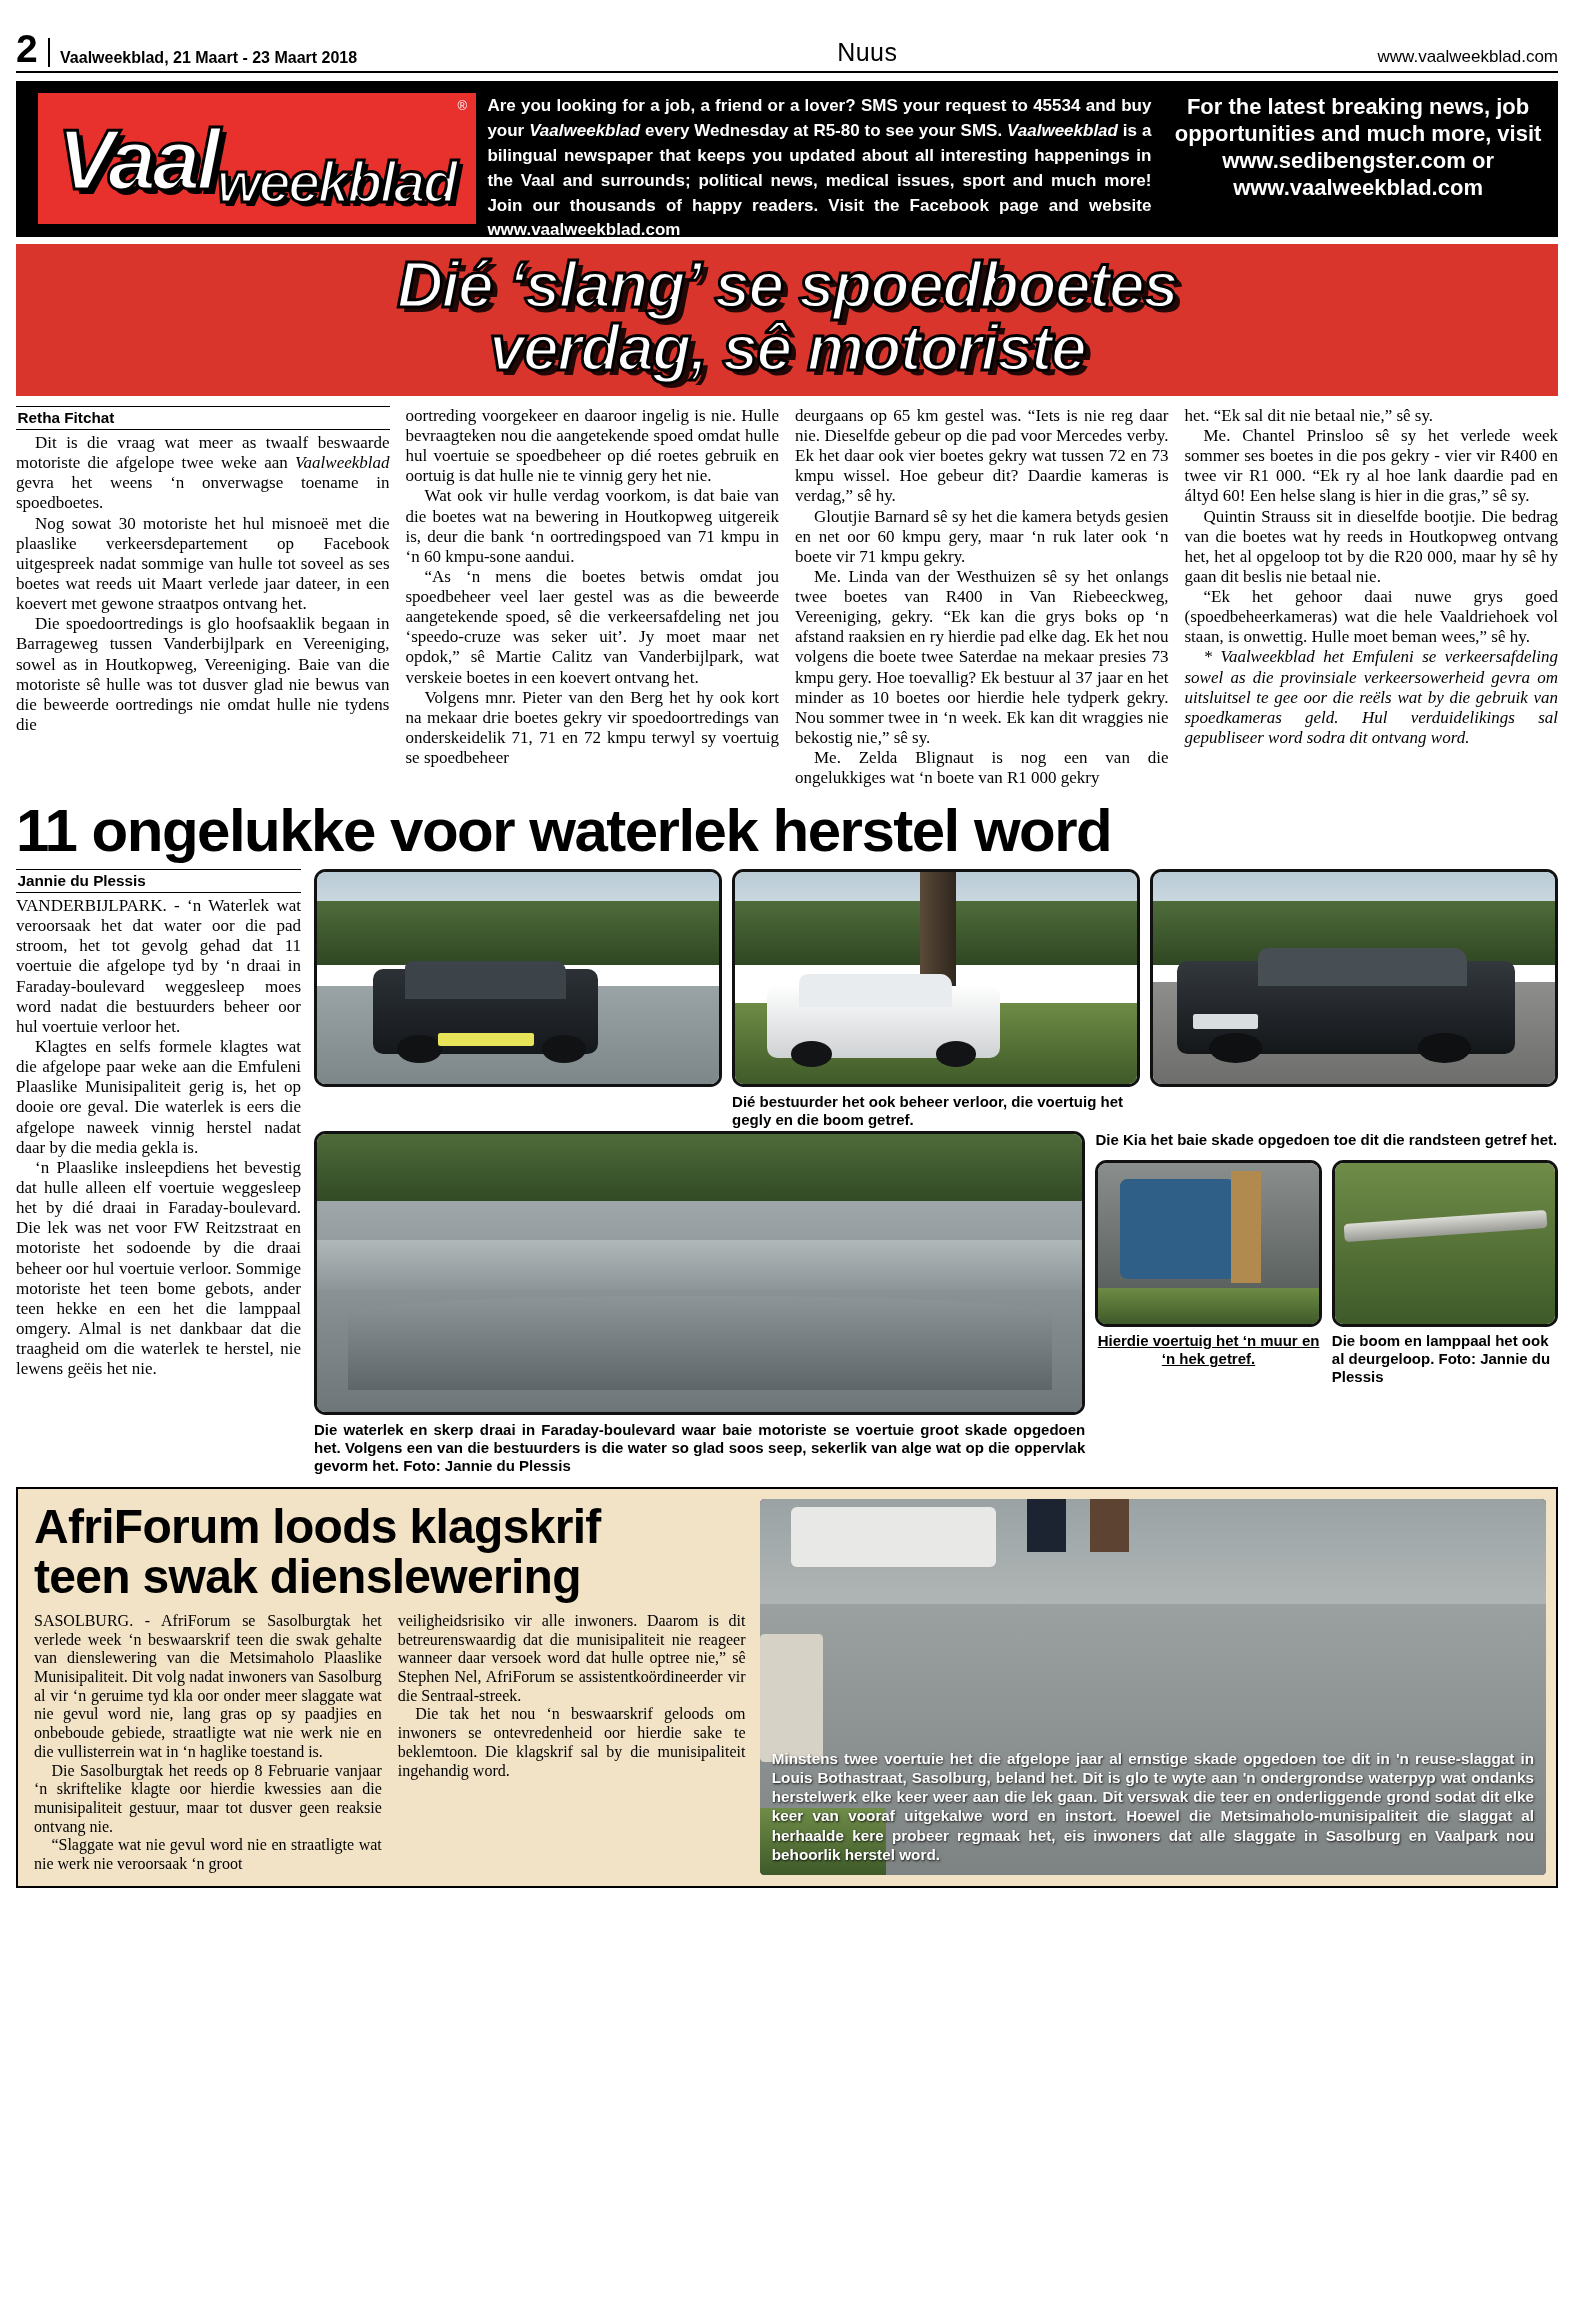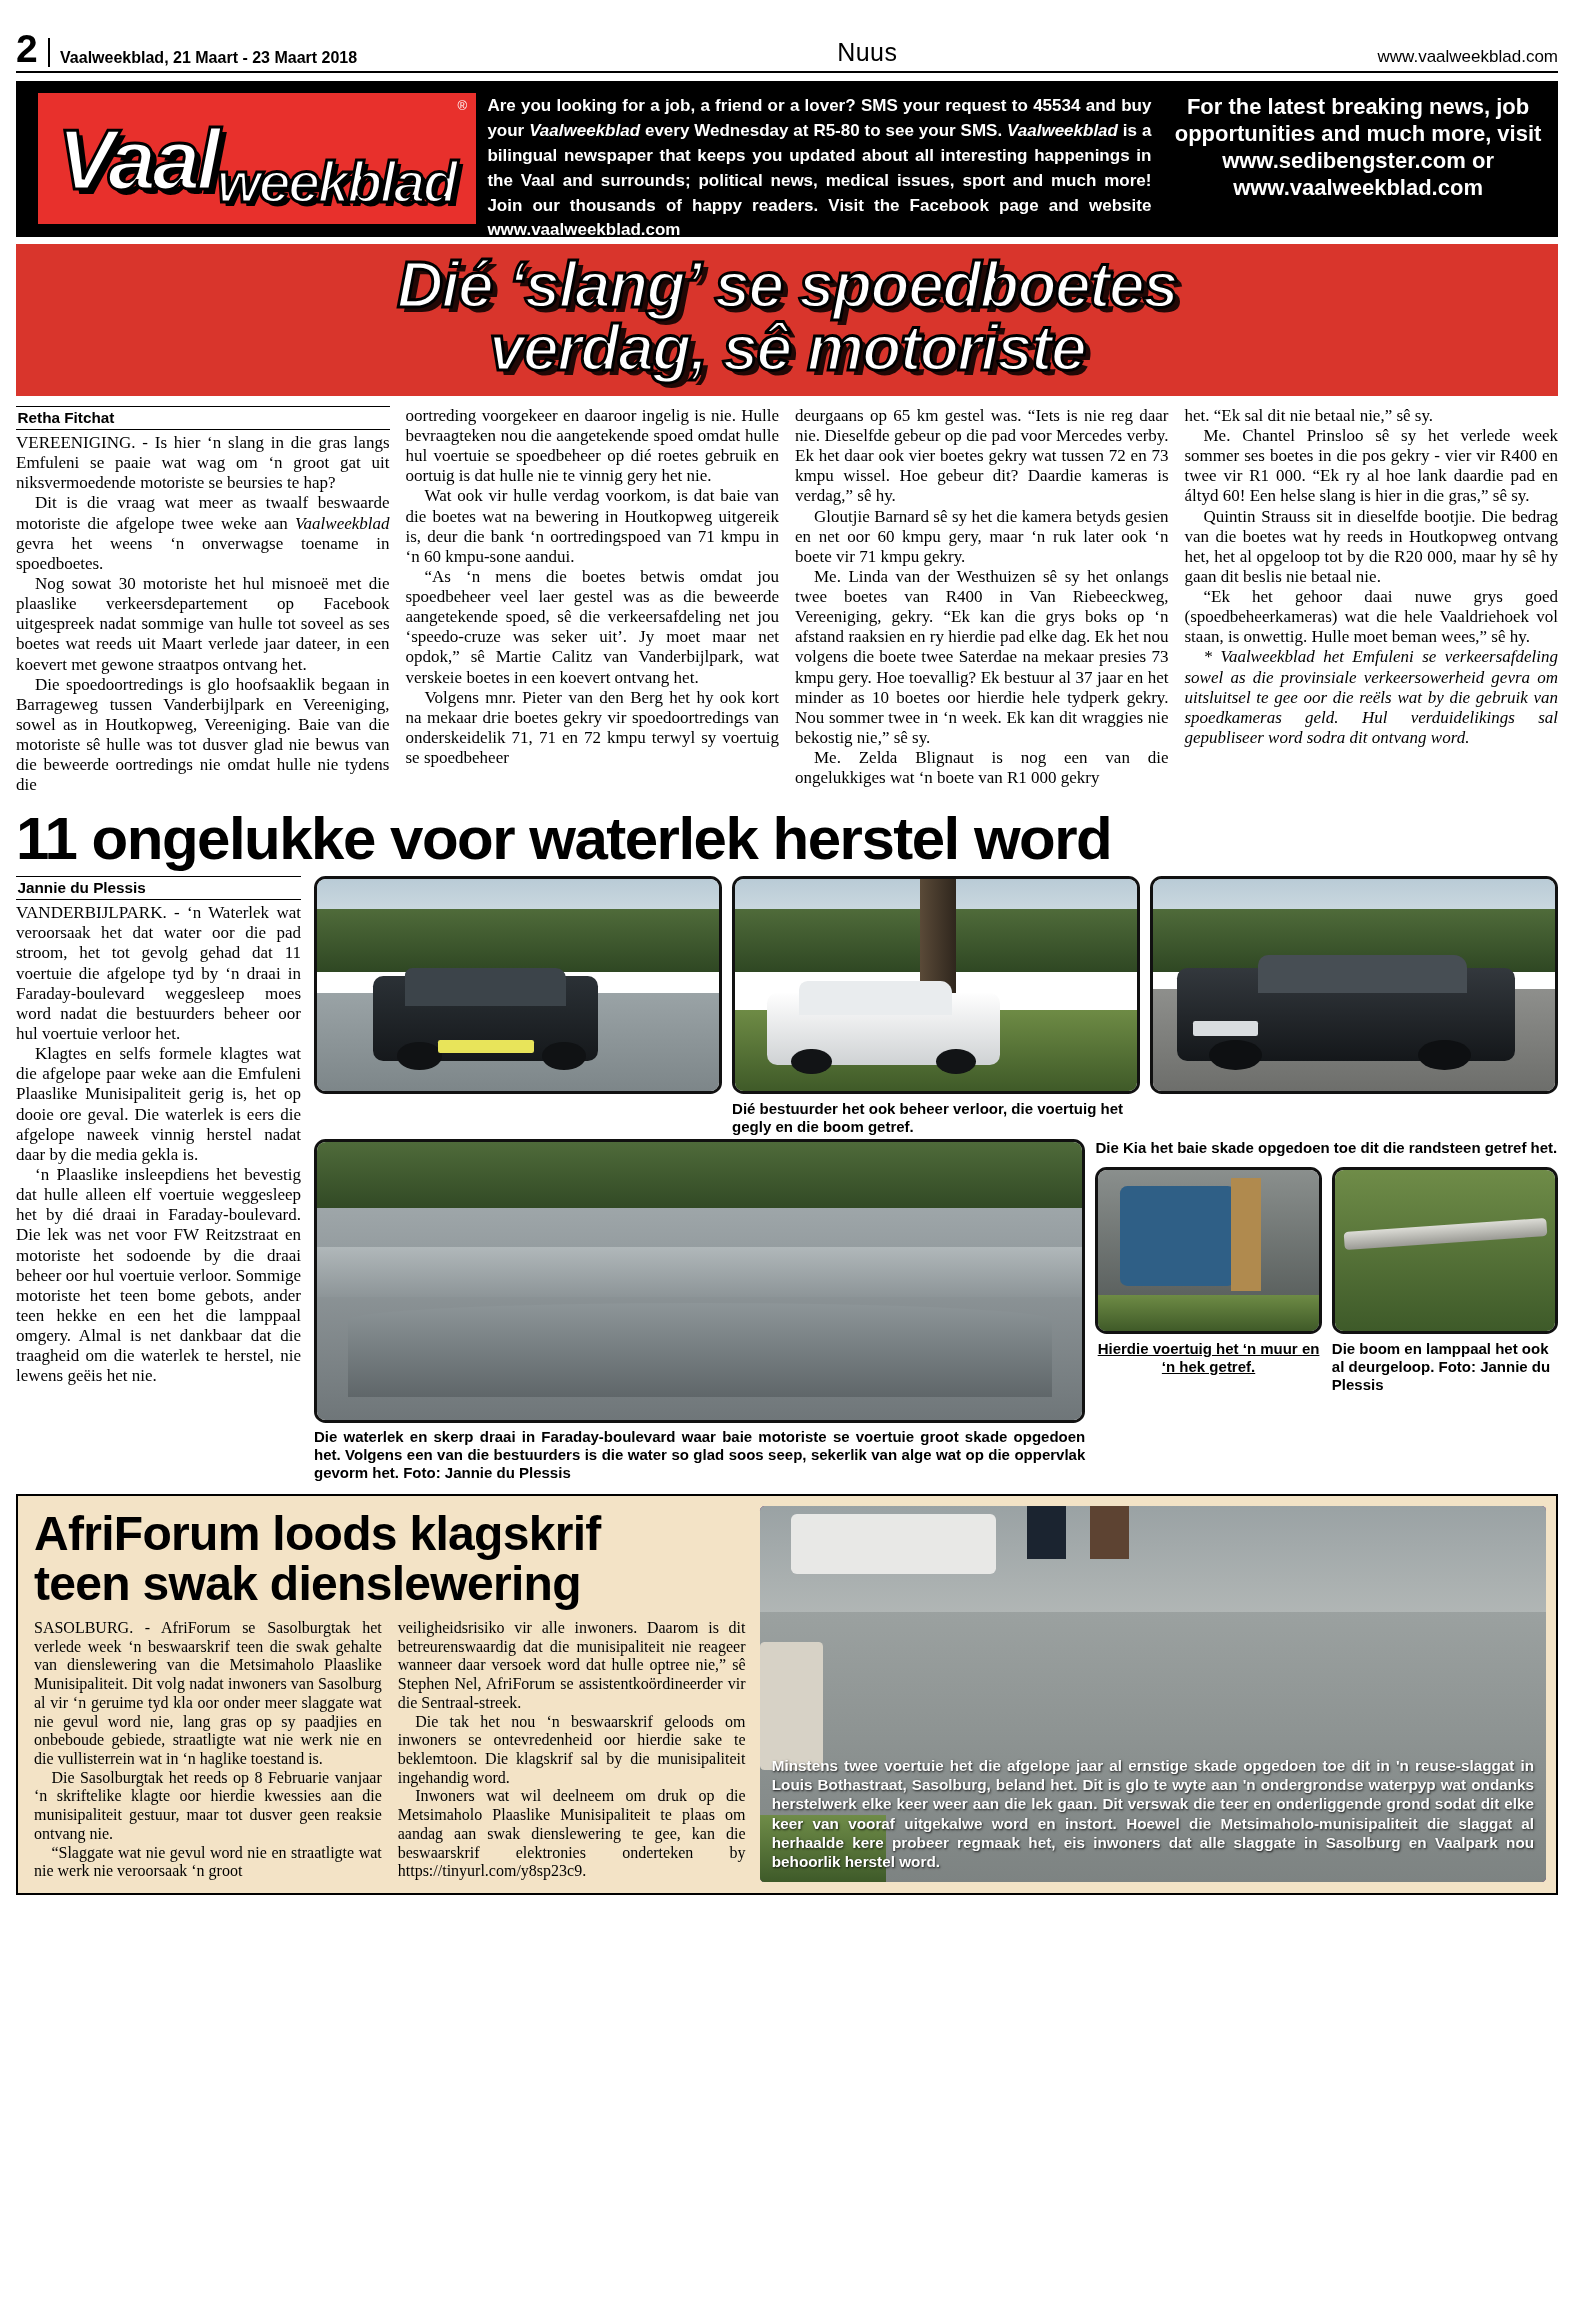--- a/index.html
+++ b/index.html
@@ -114,21 +114,20 @@
     <span>verdag, sê motoriste</span>
   </div>
 
   <div class="cols4">
 
     <div class="col">
       <div class="byline-wrap">
           <div class="byline">Retha Fitchat</div>
         </div>
       <div class="bodytext">
-        <p class="first">VEREENIGING. - Is hier ‘n slang in die gras langs Emfuleni se paaie wat wag om ‘n groot gat uit niksvermoedende motoriste se beursies te hap?</p>
         <p><span>Dit is die vraag wat meer as twaalf beswaarde motoriste die afgelope twee weke aan </span><i>Vaalweekblad</i><span> gevra het weens ‘n onverwagse toename in spoedboetes.</span></p>
         <p>Nog sowat 30 motoriste het hul misnoeë met die plaaslike verkeersdepartement op Facebook uitgespreek nadat sommige van hulle tot soveel as ses boetes wat reeds uit Maart verlede jaar dateer, in een koevert met gewone straatpos ontvang het.</p>
         <p>Die spoedoortredings is glo hoofsaaklik begaan in Barrageweg tussen Vanderbijlpark en Vereeniging, sowel as in Houtkopweg, Vereeniging. Baie van die motoriste sê hulle was tot dusver glad nie bewus van die beweerde oortredings nie omdat hulle nie tydens die</p>
       </div>
     </div>
 
     <div class="col">
       <div class="bodytext">
         <p class="first">oortreding voorgekeer en daaroor ingelig is nie. Hulle bevraagteken nou die aangetekende spoed omdat hulle hul voertuie se spoedbeheer op dié roetes gebruik en oortuig is dat hulle nie te vinnig gery het nie.</p>
         <p>Wat ook vir hulle verdag voorkom, is dat baie van die boetes wat na bewering in Houtkopweg uitgereik is, deur die bank ‘n oortredingspoed van 71 kmpu in ‘n 60 kmpu-sone aandui.</p>
@@ -282,21 +281,20 @@
           <div class="af-body">
             <p class="first">SASOLBURG. - AfriForum se Sasolburgtak het verlede week ‘n beswaarskrif teen die swak gehalte van dienslewering van die Metsimaholo Plaaslike Munisipaliteit. Dit volg nadat inwoners van Sasolburg al vir ‘n geruime tyd kla oor onder meer slaggate wat nie gevul word nie, lang gras op sy paadjies en onbeboude gebiede, straatligte wat nie werk nie en die vullisterrein wat in ‘n haglike toestand is.</p>
             <p>Die Sasolburgtak het reeds op 8 Februarie vanjaar ‘n skriftelike klagte oor hierdie kwessies aan die munisipaliteit gestuur, maar tot dusver geen reaksie ontvang nie.</p>
             <p>“Slaggate wat nie gevul word nie en straatligte wat nie werk nie veroorsaak ‘n groot</p>
           </div>
         </div>
         <div class="af-col">
           <div class="af-body">
             <p class="first">veiligheidsrisiko vir alle inwoners. Daarom is dit betreurenswaardig dat die munisipaliteit nie reageer wanneer daar versoek word dat hulle optree nie,” sê Stephen Nel, AfriForum se assistentkoördineerder vir die Sentraal-streek.</p>
             <p>Die tak het nou ‘n beswaarskrif geloods om inwoners se ontevredenheid oor hierdie sake te beklemtoon. Die klagskrif sal by die munisipaliteit ingehandig word.</p>
-            <p>Inwoners wat wil deelneem om druk op die Metsimaholo Plaaslike Munisipaliteit te plaas om aandag aan swak dienslewering te gee, kan die beswaarskrif elektronies onderteken by https://tinyurl.com/y8sp23c9.</p>
           </div>
         </div>
       </div>
     </div>
     <div class="af-right">
       <div class="af-photo">
         <div class="sc">
           <div style="position:absolute;left:0;right:0;top:0;height:30%;background:linear-gradient(#9aa2a4,#b2b7b6);"></div>
           <div style="position:absolute;left:0;right:0;top:28%;bottom:0;background:linear-gradient(#9ba1a0,#7d8382);"></div>
           <div style="position:absolute;left:4%;top:2%;width:26%;height:16%;background:#e8e8e6;border-radius:5.8px;"></div>

